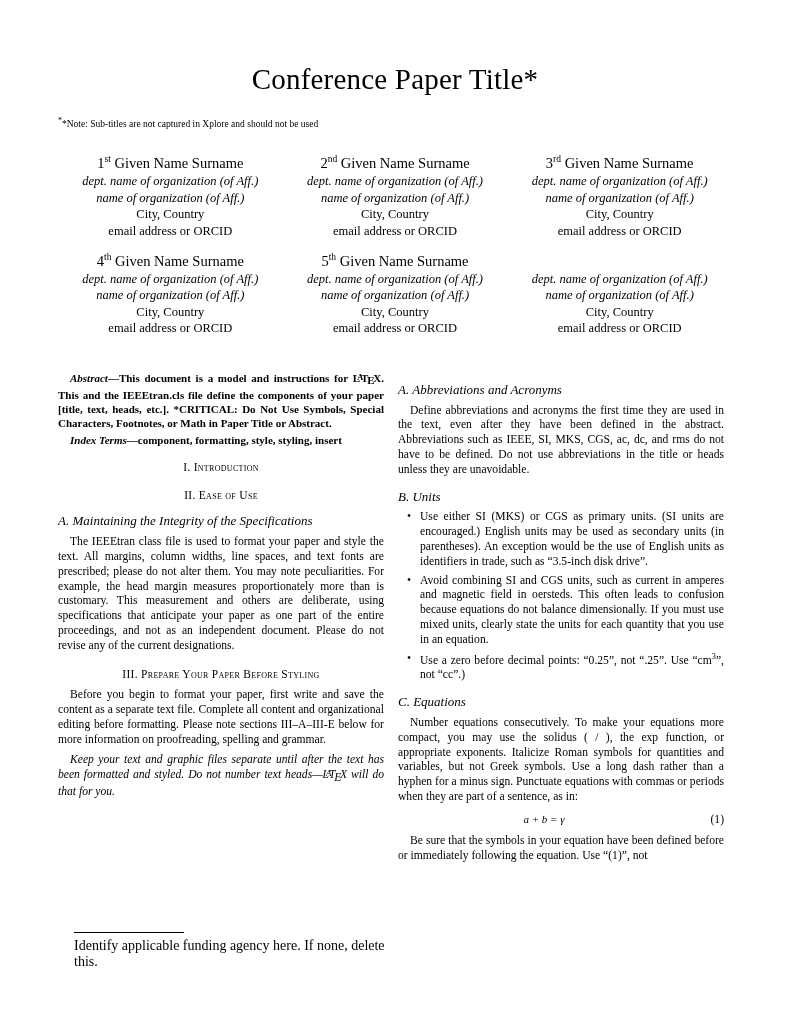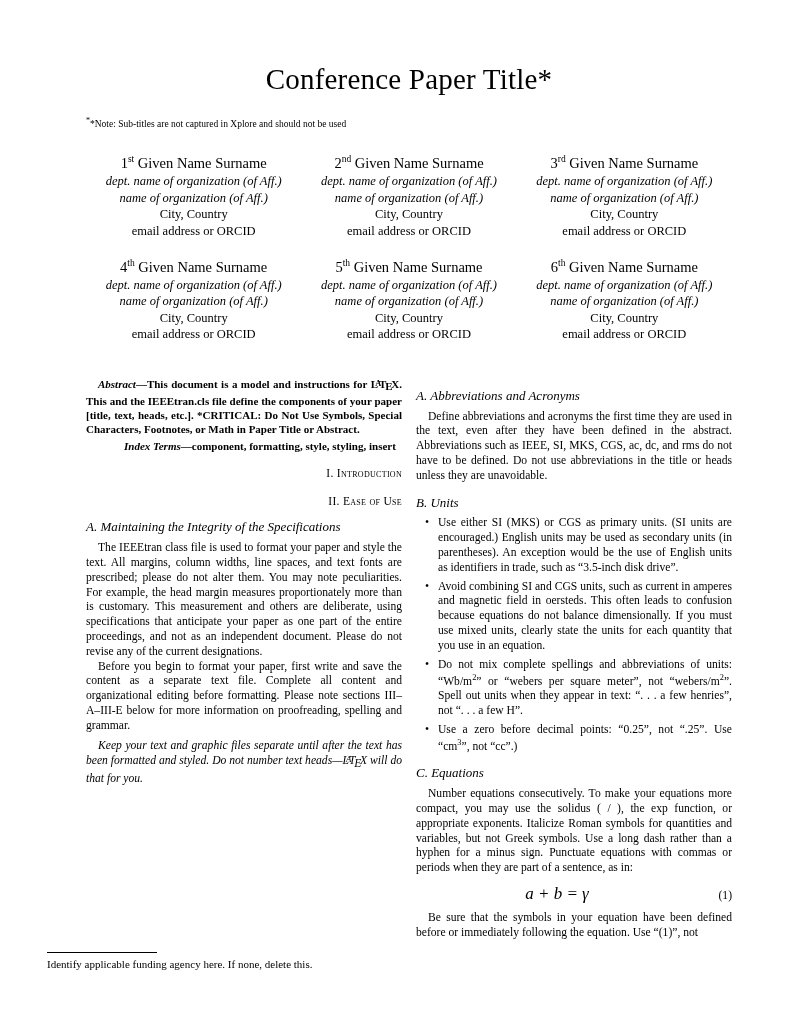--- a/index.html
+++ b/index.html
@@ -12,21 +12,21 @@
     height: 1028px;
     font-family: "Liberation Serif", "DejaVu Serif", serif;
     color: #000000;
     position: relative;
     overflow: hidden;
   }
   .page {
     width: 794px;
     height: 1028px;
     box-sizing: border-box;
-    padding: 48px 62px 30px 86px;
+    padding: 48px 62px 30px 58px;
     position: relative;
   }
   
   .title {
     text-align: center;
     font-size: 29px;
     font-weight: normal;
     letter-spacing: 0.2px;
     margin: 16px 0 0 0;
     line-height: 1.1;
@@ -42,21 +42,21 @@
   
   .authors {
     margin-top: 24px;
   }
   .author-row {
     display: flex;
     width: 100%;
     margin-top: 20px;
   }
   .author-row + .author-row {
-    margin-top: 18px;
+    margin-top: 12px;
     align-items: flex-end;
   }
   .author-block {
     flex: 1 1 33.33%;
     text-align: center;
     line-height: 1.32;
   }
   .author-name {
     font-size: 14.5px;
   }
@@ -101,24 +101,23 @@
   .index-terms {
     font-weight: bold;
     font-size: 11px;
     text-indent: 12px;
     text-align: justify;
     margin-top: 2px;
     line-height: 1.3;
   }
   .index-terms .lead {
     font-style: italic;
-    margin-left: 26px;
   }
   h2.section {
-    text-align: right;
+    text-align: center;
     font-size: 11.5px;
     font-weight: normal;
     font-variant: small-caps;
     margin: 13px 0 7px 0;
     letter-spacing: 0.3px;
   }
   h3.subsection {
     font-size: 13px;
     font-weight: normal;
     font-style: italic;
@@ -144,39 +143,39 @@
   }
   .equation {
     display: flex;
     align-items: baseline;
     margin: 7px 0 6px 0;
   }
   .equation .eq-body {
     flex: 1;
     text-align: center;
     font-style: italic;
-    font-size: 17px;
+    font-size: 11px;
   }
   .equation .eq-num {
     width: 34px;
     text-align: right;
     font-style: normal;
     font-size: 11.6px;
   }
   .para-gap {
     margin-top: 5px;
     font-style: italic;
   }
   
   .footnote {
     position: absolute;
-    left: 47px;
+    left: 74px;
     bottom: 58px;
     width: 326px;
-    font-size: 11px;
+    font-size: 14px;
     border-top: 0;
     padding-top: 4px;
   }
   .footnote-rule {
     width: 110px;
     border-top: 0.7px solid #000;
     margin-bottom: 5px;
   }
   
   .latex {
@@ -250,21 +249,20 @@
         <div class="author-plain">email address or ORCID</div>
       </div>
       <div class="author-block">
         <div class="author-name"><span>5</span><sup>th</sup> <span>Given Name Surname</span></div>
         <div class="author-line">dept. name of organization (of Aff.)</div>
         <div class="author-line">name of organization (of Aff.)</div>
         <div class="author-plain">City, Country</div>
         <div class="author-plain">email address or ORCID</div>
       </div>
       <div class="author-block">
-        <div class="author-name"><span>6</span><sup>th</sup> <span>Given Name Surname</span></div>
         <div class="author-line">dept. name of organization (of Aff.)</div>
         <div class="author-line">name of organization (of Aff.)</div>
         <div class="author-plain">City, Country</div>
         <div class="author-plain">email address or ORCID</div>
       </div>
     </div>
 
   </div>
 
   <div class="columns">
@@ -277,37 +275,37 @@
 
       <h2 class="section">I.  Introduction</h2>
 
 
       <h2 class="section">II.  Ease of Use</h2>
 
       <h3 class="subsection">A. Maintaining the Integrity of the Specifications</h3>
 
       <p>The IEEEtran class file is used to format your paper and style the text. All margins, column widths, line spaces, and text fonts are prescribed; please do not alter them. You may note peculiarities. For example, the head margin measures proportionately more than is customary. This measurement and others are deliberate, using specifications that anticipate your paper as one part of the entire proceedings, and not as an independent document. Please do not revise any of the current designations.</p>
 
+      <h2 class="section">III.  Prepare Your Paper Before Styling</h2>
 
       <p>Before you begin to format your paper, first write and save the content as a separate text file. Complete all content and organizational editing before formatting. Please note sections III–A–III-E below for more information on proofreading, spelling and grammar.</p>
 
       <p class="para-gap"><span>Keep your text and graphic files separate until after the text has been formatted and styled. Do not number text heads—</span><span class="latex">L<span class="a">a</span><span class="t">T</span><span class="e">e</span><span class="x">X</span></span><span> will do that for you.</span></p>
 
     </div>
 
     <div class="col">
 
       <h3 class="subsection">A. Abbreviations and Acronyms</h3>
       <p>Define abbreviations and acronyms the first time they are used in the text, even after they have been defined in the abstract. Abbreviations such as IEEE, SI, MKS, CGS, ac, dc, and rms do not have to be defined. Do not use abbreviations in the title or heads unless they are unavoidable.</p>
 
       <h3 class="subsection">B. Units</h3>
       <ul class="bullets">
         <li>Use either SI (MKS) or CGS as primary units. (SI units are encouraged.) English units may be used as secondary units (in parentheses). An exception would be the use of English units as identifiers in trade, such as “3.5-inch disk drive”.</li>
         <li>Avoid combining SI and CGS units, such as current in amperes and magnetic field in oersteds. This often leads to confusion because equations do not balance dimensionally. If you must use mixed units, clearly state the units for each quantity that you use in an equation.</li>
-        <li>Do not mix complete spellings and abbreviations of units: “Wb/m<sup class="sup">2</sup>” or “webers per square meter”, not “webers/m<sup class="sup">2</sup>”. Spell out units when they appear in text: “. . . a few henries”, not “. . . a few H”.</li>
         <li>Use a zero before decimal points: “0.25”, not “.25”. Use “cm<sup class="sup">3</sup>”, not “cc”.)</li>
       </ul>
 
       <h3 class="subsection">C. Equations</h3>
       <p>Number equations consecutively. To make your equations more compact, you may use the solidus ( / ), the exp function, or appropriate exponents. Italicize Roman symbols for quantities and variables, but not Greek symbols. Use a long dash rather than a hyphen for a minus sign. Punctuate equations with commas or periods when they are part of a sentence, as in:</p>
 
       <div class="equation">
         <div class="eq-body">a + b = γ</div>
         <div class="eq-num">(1)</div>
       </div>

